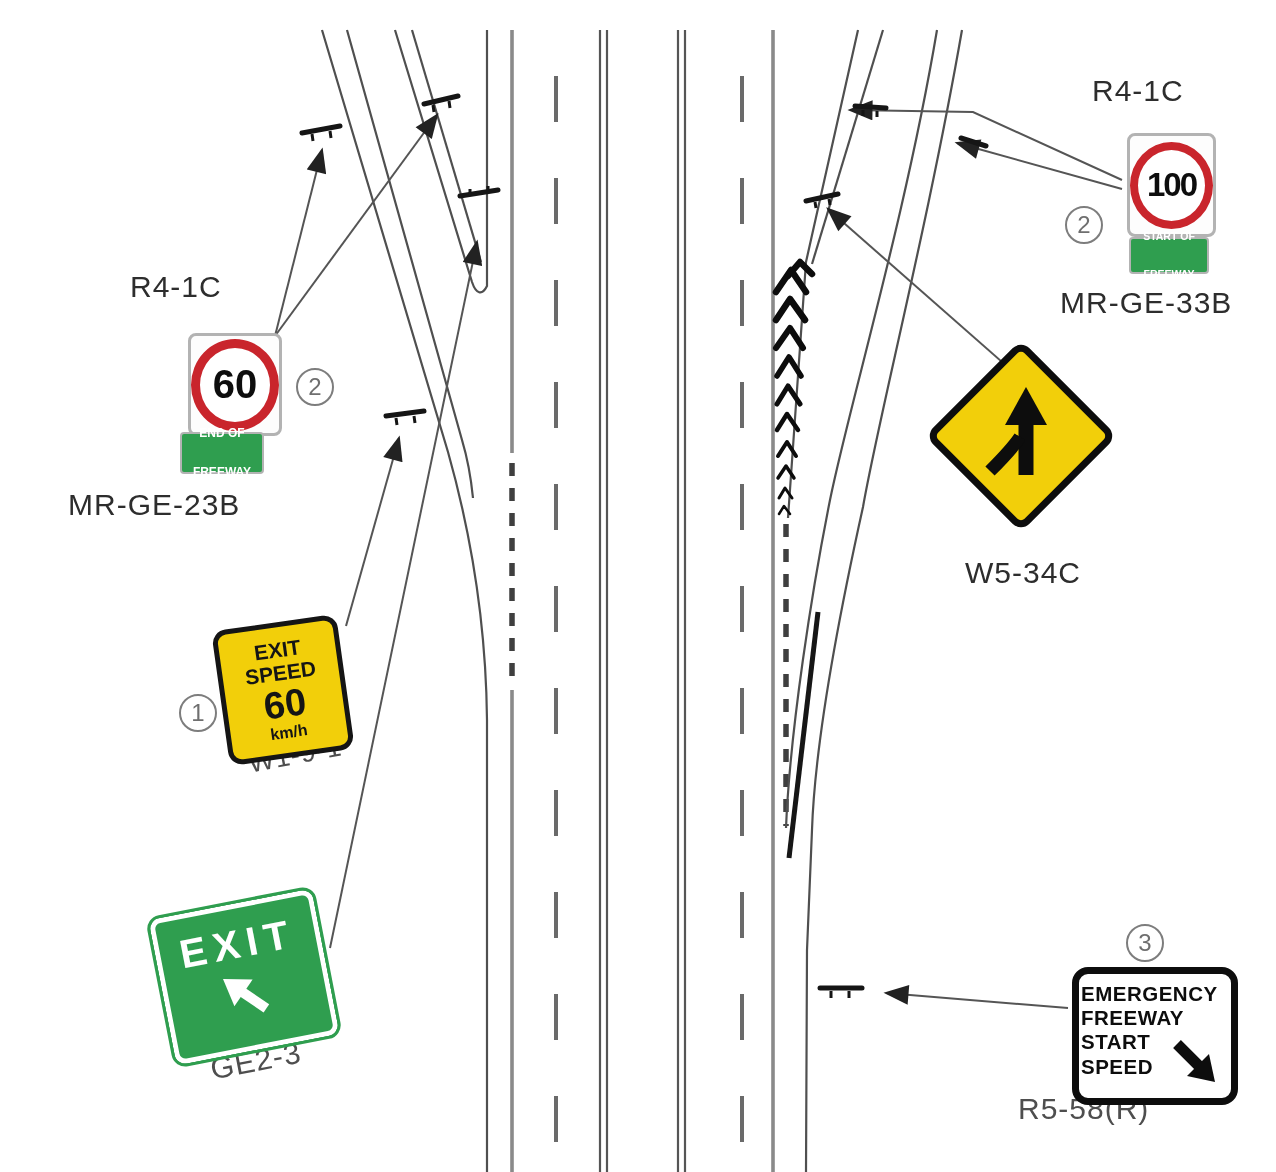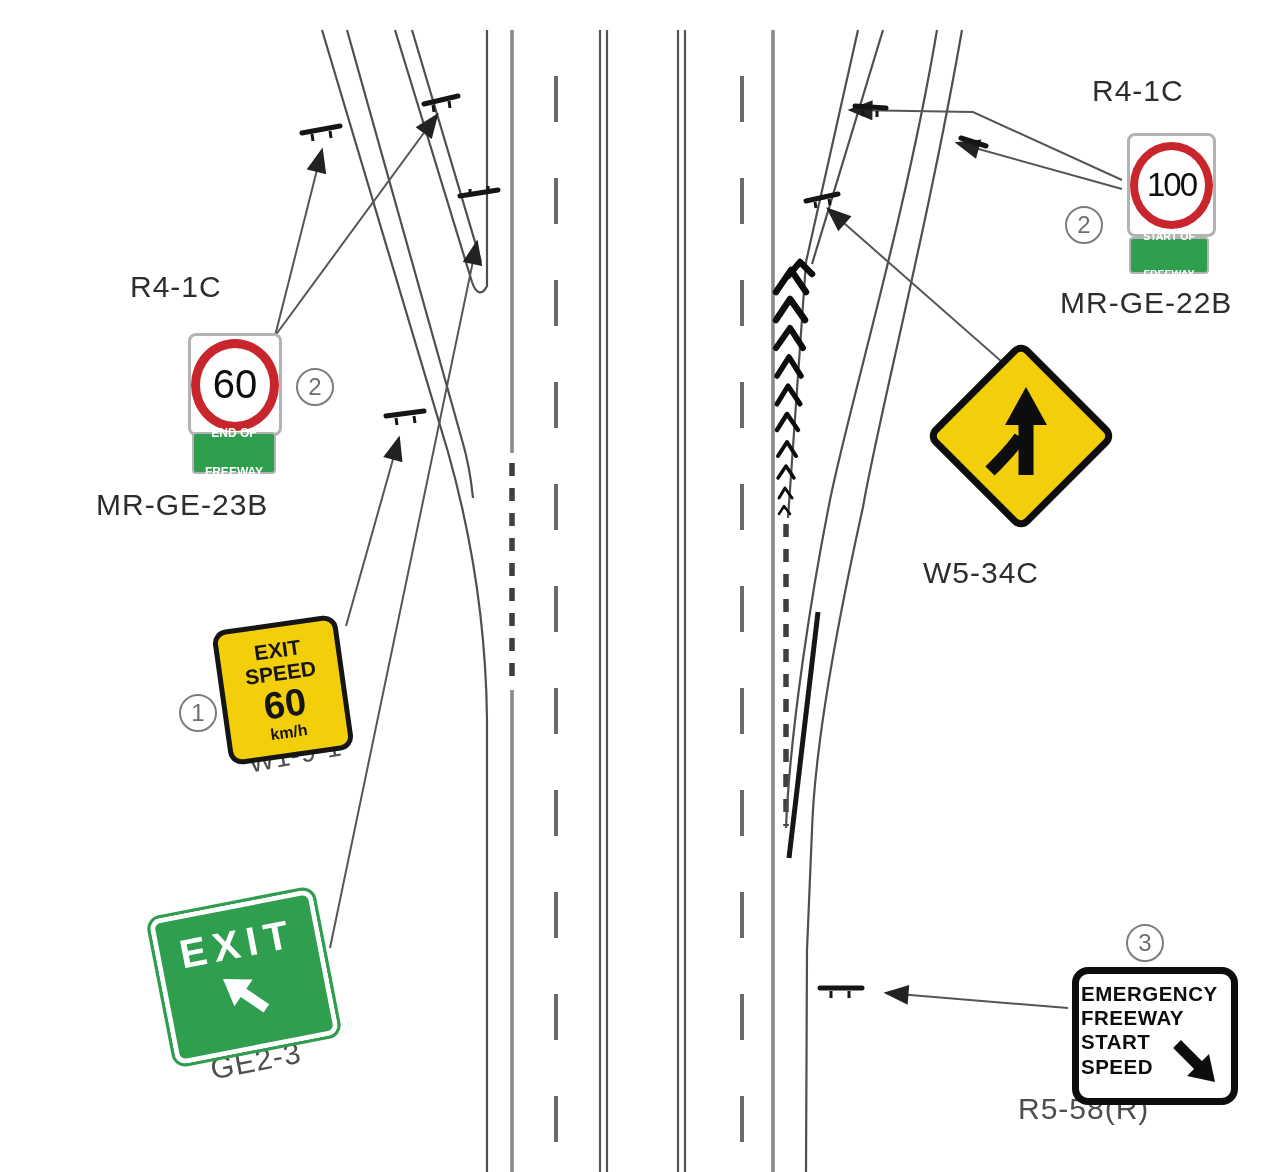--- a/index.html
+++ b/index.html
@@ -22,21 +22,21 @@
   .tick{stroke:#151515;stroke-width:3;fill:none;}
 
   .lbl{position:absolute;color:var(--label);font-size:30px;letter-spacing:1px;white-space:nowrap;}
   .lbl.muted{color:#4e4e4e;}
   .badge{position:absolute;width:34px;height:34px;border:2.5px solid #7d7d7d;border-radius:50%;
          color:#6f6f6f;font-size:24px;display:flex;align-items:center;justify-content:center;}
 
   .speedsign{position:absolute;background:#fdfdfd;border:3px solid #b3b3b3;border-radius:8px;
              display:flex;align-items:center;justify-content:center;}
   .ring{border-radius:50%;border-style:solid;border-color:var(--red);background:#fff;
-        display:flex;align-items:center;justify-content:center;color:#0d0d0d;font-weight:normal;}
+        display:flex;align-items:center;justify-content:center;color:#0d0d0d;font-weight:bold;}
   .plate{position:absolute;background:var(--green);border:2.5px solid #b3b3b3;border-radius:4px;
          color:#fff;font-weight:bold;text-align:center;display:flex;flex-direction:column;
          align-items:center;justify-content:center;line-height:1.25;gap:24px;}
   .exitspeed{position:absolute;background:var(--yellow);border:5px solid #151515;border-radius:14px;
              color:#151515;font-weight:bold;text-align:center;display:flex;flex-direction:column;
              align-items:center;justify-content:center;}
   .greensign{position:absolute;background:var(--green);border:3px solid var(--green);border-radius:14px;
              box-shadow:inset 0 0 0 5px #fff;display:flex;flex-direction:column;align-items:center;}
   .greensign .word{color:#fff;font-weight:bold;font-size:40px;letter-spacing:7px;margin-top:18px;}
   .diamond{position:absolute;background:var(--yellow);border:7px solid #0d0d0d;border-radius:12px;}
@@ -145,37 +145,37 @@
           <path class="tick" d="M815,202 l1,6 M829,199 l1,6"></path>
       </g>
       <g>
         <path class="tbar" d="M820,988 L862,988"></path>
           <path class="tick" d="M831,991 l0,7 M849,991 l0,7"></path>
       </g>
     </g>
   </svg>
 
   <div class="lbl" style="left:130px;top:270px;">R4-1C</div>
-  <div class="lbl" style="left:68px;top:488px;margin-left:28px;">MR-GE-23B</div>
+  <div class="lbl" style="left:68px;top:488px;">MR-GE-23B</div>
   <div class="lbl muted" style="left:248px;top:740px;font-size:27px;transform:rotate(-11deg);">W1-9-1</div>
   <div class="lbl muted" style="left:210px;top:1044px;transform:rotate(-11deg);">GE2-3</div>
-  <div class="lbl" style="left:923px;top:556px;">W5-34C</div>
+  <div class="lbl" style="left:965px;top:556px;">W5-34C</div>
   <div class="lbl" style="left:1092px;top:74px;">R4-1C</div>
-  <div class="lbl" style="left:1060px;top:286px;">MR-GE-22B</div>
+  <div class="lbl" style="left:1060px;top:286px;">MR-GE-33B</div>
   <div class="lbl muted" style="left:1018px;top:1092px;">R5-58(R)</div>
 
   <div class="badge" style="left:296px;top:368px;">2</div>
   <div class="badge" style="left:179px;top:694px;">1</div>
   <div class="badge" style="left:1065px;top:206px;">2</div>
   <div class="badge" style="left:1126px;top:924px;">3</div>
 
   <div class="speedsign" style="left:188px;top:333px;width:88px;height:97px;">
     <div class="ring" style="width:74px;height:74px;border-width:9px;font-size:40px;">60</div>
   </div>
-  <div class="plate" style="left:192px;top:432px;width:80px;height:38px;font-size:12px;">
+  <div class="plate" style="left:180px;top:432px;width:80px;height:38px;font-size:12px;">
     <span>END OF</span>
     <span>FREEWAY</span>
   </div>
 
   <div class="speedsign" style="left:1127px;top:133px;width:83px;height:98px;">
     <div class="ring" style="width:71px;height:71px;border-width:8px;font-size:33px;letter-spacing:-2px;">100</div>
   </div>
   <div class="plate" style="left:1129px;top:237px;width:76px;height:33px;font-size:10.5px;">
     <span>START OF</span>
     <span>FREEWAY</span>

